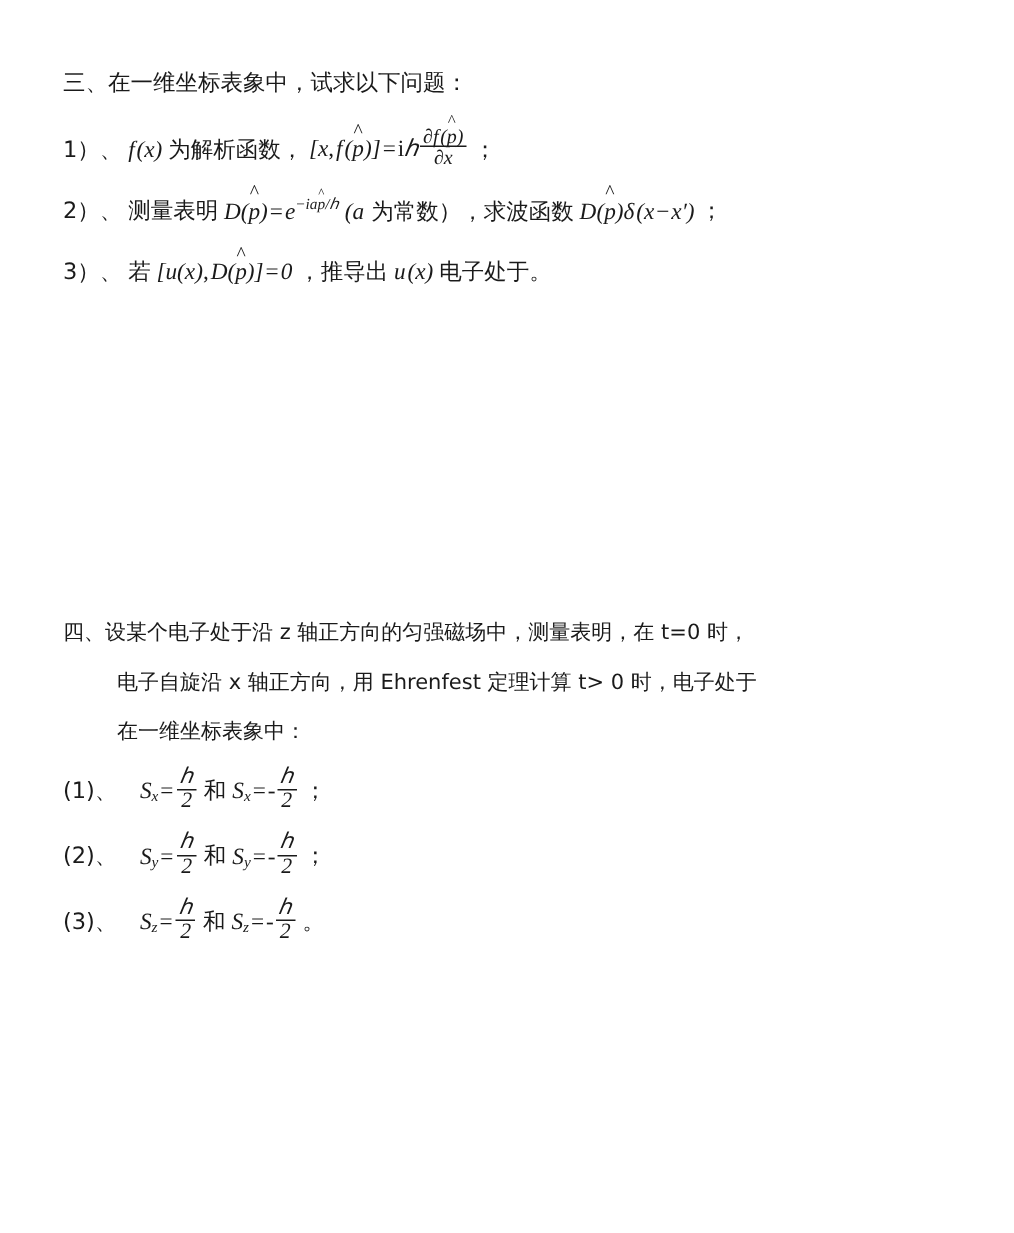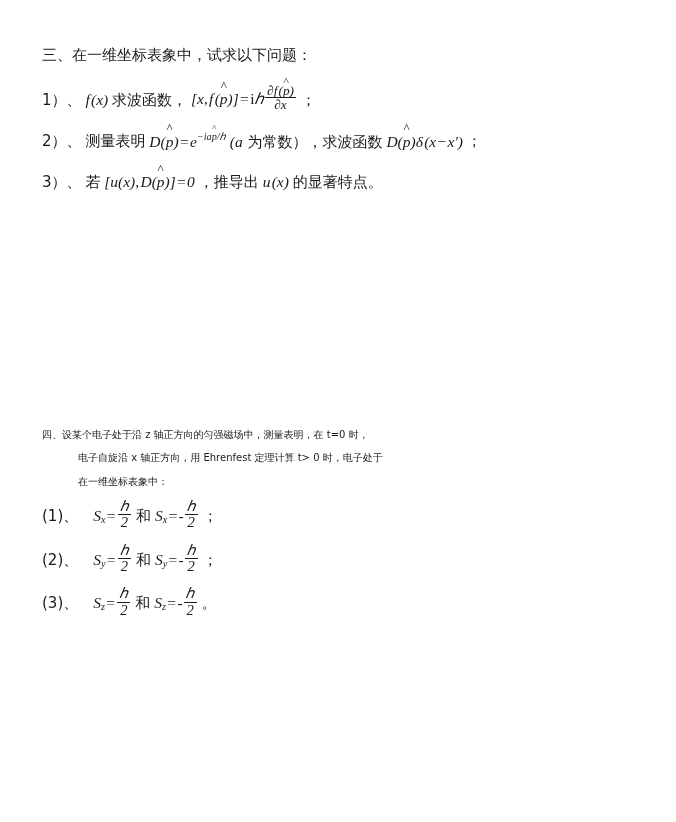--- a/index.html
+++ b/index.html
@@ -100,23 +100,23 @@
     font-size: 0.85em;
     font-style: normal;
     line-height: 1;
   }
 
   .spacer-a { height: 196px; }
 
   
   .para4 {
     font-family: "DejaVu Sans", "Liberation Sans", sans-serif;
-    font-size: 10px;
+    font-size: 14px;
     line-height: 2.35;
-    margin: 16px 0 6px 0;
+    margin: 0 0 6px 0;
     padding-left: 0;
   }
   .para4 .l1 { display: block; }
   .para4 .l2 { display: block; padding-left: 36px; }
   .para4 .l3 { display: block; padding-left: 36px; }
 
   .item4 {
     margin: 0 0 12px 0;
     white-space: nowrap;
   }
@@ -130,41 +130,41 @@
 </head>
 <body>
 
 <div class="page">
 
   <p class="block cjk">三、在一维坐标表象中，试求以下问题：</p>
 
   <p class="block">
     <span class="num-label">1）、</span>
     <span class="math">f (x)</span>
-    <span class="cjk">求波函数，</span>
+    <span class="cjk">为解析函数，</span>
     <span class="math">[x<span class="op">,</span> f (<span class="hat-wrap"><span class="hat">^</span>p</span>)] <span class="op">=</span> <span class="up">i</span>ℎ<span class="frac small"><span class="nu">∂f (<span class="hat-wrap"><span class="hat">^</span>p</span>)</span><span class="de">∂x</span></span></span>
     <span class="cjk">；</span>
   </p>
 
   <p class="block">
     <span class="num-label">2）、</span>
     <span class="cjk">测量表明</span>
     <span class="math">D(<span class="hat-wrap"><span class="hat">^</span>p</span>) <span class="op">=</span> e<sup class="exp">−ia<span class="hat-wrap"><span class="hat">^</span>p</span>/ℎ</sup></span>
     <span class="cjk"><span class="math">(a</span> 为常数），求波函数</span>
     <span class="math">D(<span class="hat-wrap"><span class="hat">^</span>p</span>)δ (x <span class="op">−</span> x′)</span>
     <span class="cjk">；</span>
   </p>
 
   <p class="block">
     <span class="num-label">3）、</span>
     <span class="cjk">若</span>
     <span class="math">[u(x)<span class="op">,</span> D(<span class="hat-wrap"><span class="hat">^</span>p</span>)] <span class="op">=</span> 0</span>
     <span class="cjk">，推导出</span>
     <span class="math">u (x)</span>
-    <span class="cjk">的显著特点。</span>
+    <span class="cjk">电子处于。</span>
   </p>
 
   <div class="spacer-a"></div>
 
   <div class="para4">
     <span class="l1">四、设某个电子处于沿 z 轴正方向的匀强磁场中，测量表明，在 t=0 时，</span>
     <span class="l2">电子自旋沿 x 轴正方向，用 Ehrenfest 定理计算 t&gt; 0 时，电子处于</span>
     <span class="l3">在一维坐标表象中：</span>
   </div>
 

